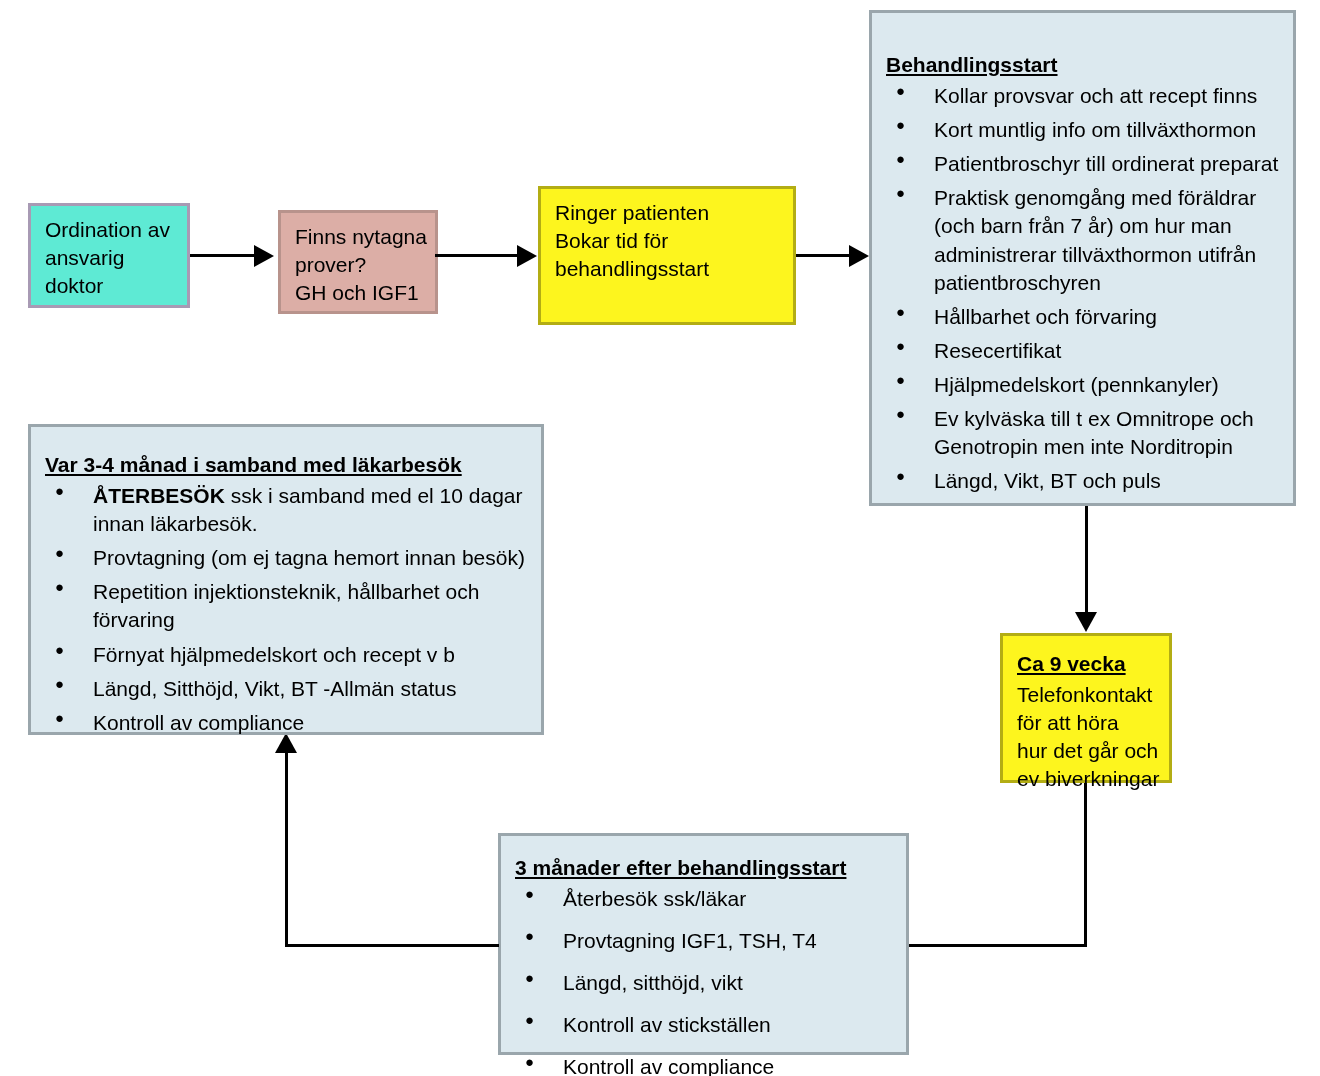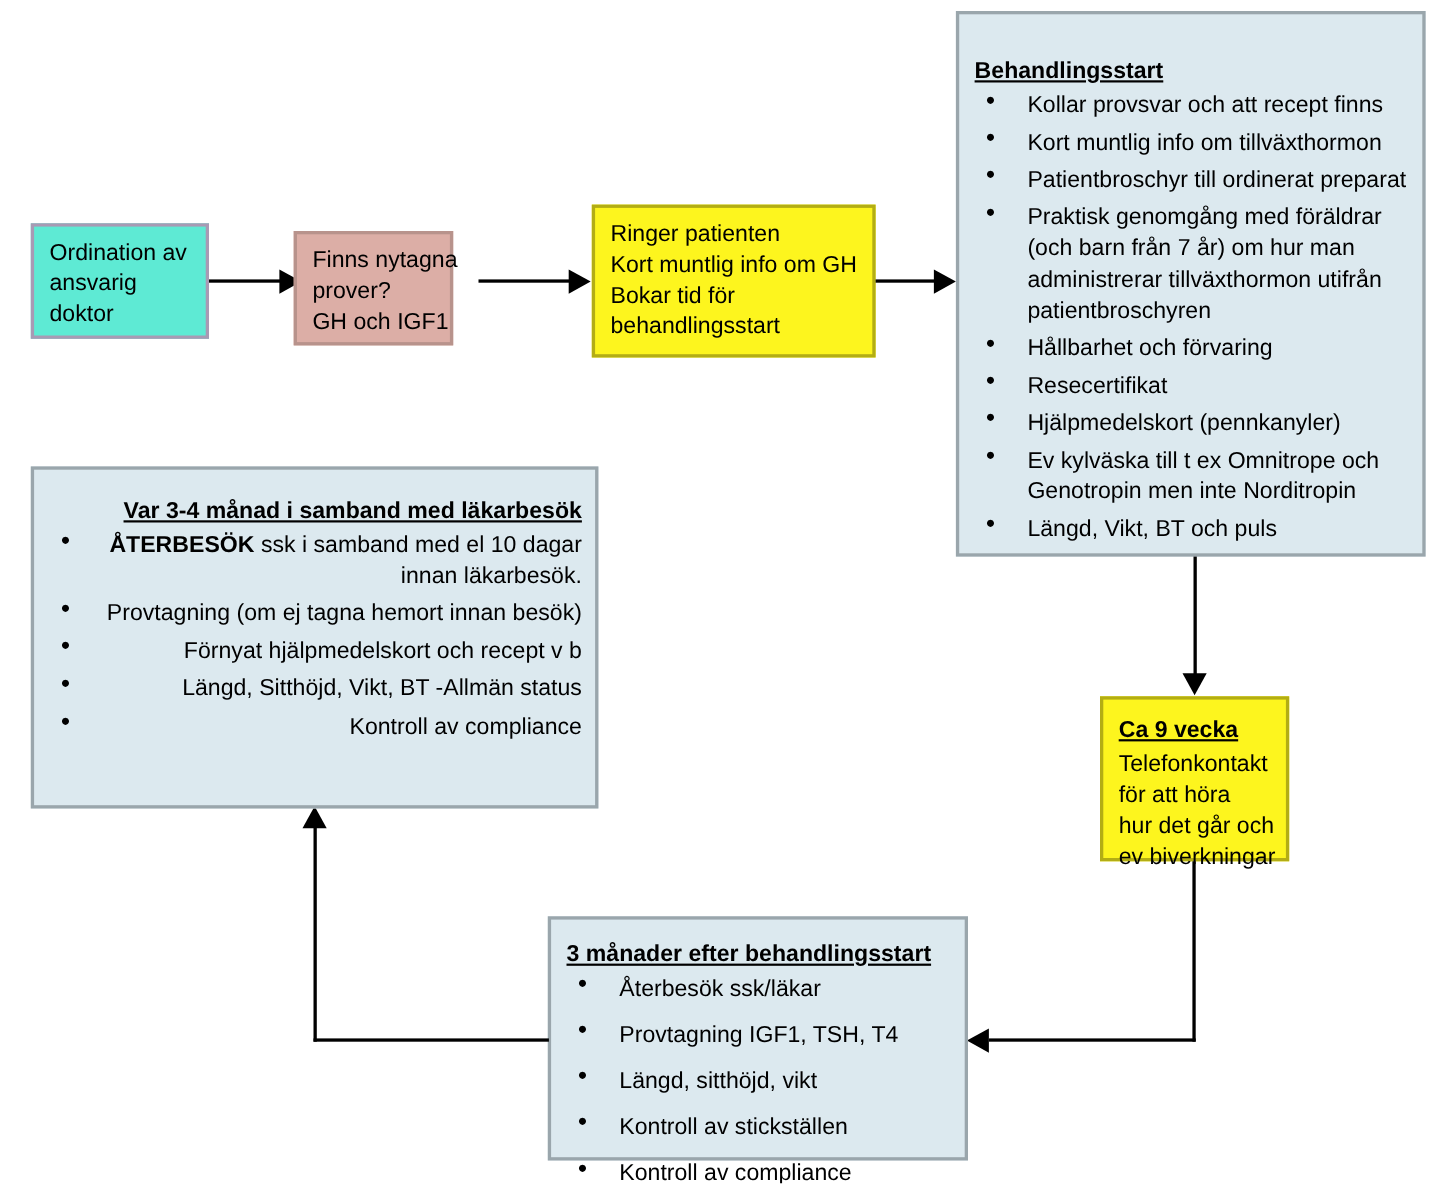--- a/index.html
+++ b/index.html
@@ -110,32 +110,31 @@
 
   <div class="node purple" style="left:28px; top:203px; width:162px; height:105px;">
     <div class="plain-line">Ordination av</div>
     <div class="plain-line">ansvarig</div>
     <div class="plain-line">doktor</div>
   </div>
 
   <div class="hline" style="left:190px; top:254px; width:66px;"></div>
   <div class="arrow right" style="left:254px; top:245px;"></div>
 
-  <div class="node pink" style="left:267px; top:210px; width:145px; height:104px;">
+  <div class="node pink" style="left:278px; top:210px; width:160px; height:104px;">
     <div class="plain-line">Finns nytagna</div>
     <div class="plain-line">prover?</div>
     <div class="plain-line">GH och IGF1</div>
   </div>
 
   <div class="hline" style="left:435px; top:254px; width:84px;"></div>
   <div class="arrow right" style="left:517px; top:245px;"></div>
 
   <div class="node yellow" style="left:538px; top:186px; width:258px; height:139px;">
     <div class="plain-line">Ringer patienten</div>
-    <div class="plain-line">Kort muntlig info om GH</div>
     <div class="plain-line">Bokar tid för</div>
     <div class="plain-line">behandlingsstart</div>
   </div>
 
   <div class="hline" style="left:796px; top:254px; width:55px;"></div>
   <div class="arrow right" style="left:849px; top:245px;"></div>
 
   <div class="node blue" style="left:869px; top:10px; width:427px; height:496px; padding-top:38px;">
     <div class="node-title">Behandlingsstart</div>
     <ul class="bullets">
@@ -159,39 +158,40 @@
     <div class="plain-line">Telefonkontakt</div>
     <div class="plain-line">för att höra</div>
     <div class="plain-line">hur det går och</div>
     <div class="plain-line">ev biverkningar</div>
   </div>
 
   <div class="vline" style="left:1084px; top:783px; height:164px;"></div>
   <div class="hline" style="left:899px; top:944px; width:188px;"></div>
   <div class="arrow left" style="left:879px; top:935px;"></div>
 
-  <div class="node blue" style="left:498px; top:833px; width:382px; height:222px; padding-top:18px;">
+  <div class="node blue" style="left:498px; top:833px; width:411px; height:222px; padding-top:18px;">
     <div class="node-title">3 månader efter behandlingsstart</div>
     <ul class="bullets airy">
       <li>Återbesök ssk/läkar</li>
       <li>Provtagning IGF1, TSH, T4</li>
       <li>Längd, sitthöjd, vikt</li>
       <li>Kontroll av stickställen</li>
       <li>Kontroll av compliance</li>
     </ul>
   </div>
 
   <div class="hline" style="left:285px; top:944px; width:214px;"></div>
   <div class="vline" style="left:285px; top:752px; height:195px;"></div>
   <div class="arrow up" style="left:275px; top:733px;"></div>
 
-  <div class="node blue" style="left:28px; top:424px; width:516px; height:311px; padding-top:24px;text-align:right;">
+  <div class="node blue" style="left:28px; top:424px; width:516px; height:311px; padding-top:24px;">
     <div class="node-title">Var 3-4 månad i samband med läkarbesök</div>
     <ul class="bullets">
       <li><b class="em">ÅTERBESÖK</b><span> ssk i samband med el 10 dagar innan läkarbesök.</span></li>
       <li>Provtagning (om ej tagna hemort innan besök)</li>
+      <li>Repetition injektionsteknik, hållbarhet och förvaring</li>
       <li>Förnyat hjälpmedelskort och recept v b</li>
       <li>Längd, Sitthöjd, Vikt, BT -Allmän status</li>
       <li>Kontroll av compliance</li>
     </ul>
   </div>
 
 </div>
 
 </body></html>

